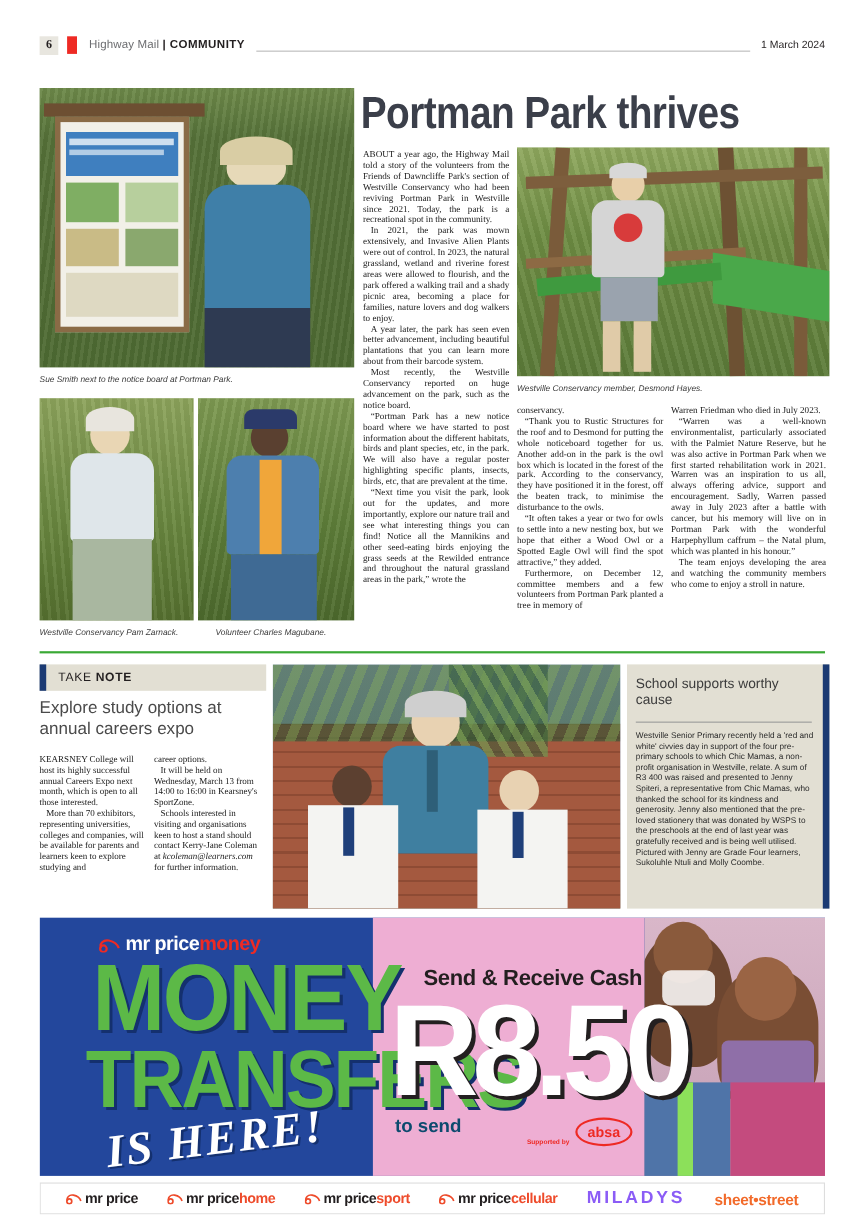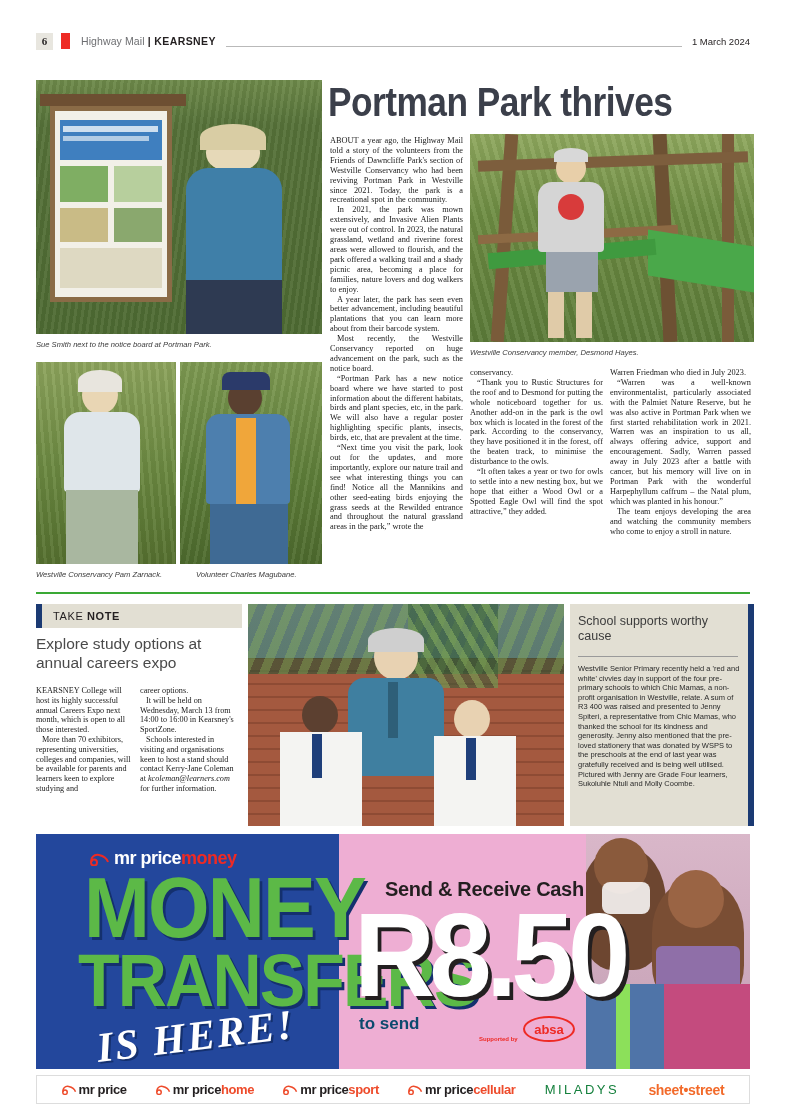--- a/index.html
+++ b/index.html
@@ -137,32 +137,32 @@
   .brands {
     position:absolute; left:0; top:241px; width:714px; height:29px;
     background:#ffffff; border:1px solid #dddddd;
     display:flex; align-items:center; justify-content:space-around;
     padding:0 10px;
   }
   .brand { display:flex; align-items:center; font-size:13px; font-weight:bold; letter-spacing:-.4px; white-space:nowrap; }
   .brand .sw { width:15px; height:11px; margin-right:2px; }
   .brand .k { color:#231f20; }
   .brand .r { color:#ee4b2b; }
-  .brand.plain { color:#15803d; font-weight:normal; letter-spacing:2.5px; font-size:13px; }
+  .brand.plain { color:#8b5cf6; font-weight:bold; letter-spacing:2.5px; font-size:16px; }
   .brand.ss { color:#f26a2a; font-weight:bold; font-size:14px; letter-spacing:-.3px; }
 </style>
 </head>
 <body>
 
 <div class="page">
 
   <div class="masthead">
     <div class="folio">6</div>
     <div class="red-tab"></div>
-    <div class="mast-title"><span>Highway Mail </span><b>| KEARSNEY</b></div>
+    <div class="mast-title"><span>Highway Mail </span><b>| COMMUNITY</b></div>
     <div class="mast-rule"></div>
     <div class="mast-date">1 March 2024</div>
   </div>
 
   <div class="headline">Portman Park thrives</div>
 
   <div class="photo" style="left:36px; top:54px; width:286px; height:254px; background:
        linear-gradient(180deg,#6e8a4a 0%,#567239 18%,#4e6b33 100%);">
     <div style="position:absolute;left:0;top:0;width:100%;height:100%;
          background:repeating-linear-gradient(98deg, rgba(255,255,255,.05) 0 3px, rgba(0,0,0,.05) 3px 7px);"></div>
@@ -239,20 +239,21 @@
     <p>A year later, the park has seen even better advancement, including beautiful plantations that you can learn more about from their barcode system.</p>
     <p>Most recently, the Westville Conservancy reported on huge advancement on the park, such as the notice board.</p>
     <p>“Portman Park has a new notice board where we have started to post information about the different habitats, birds and plant species, etc, in the park. We will also have a regular poster highlighting specific plants, insects, birds, etc, that are prevalent at the time.</p>
     <p>“Next time you visit the park, look out for the updates, and more importantly, explore our nature trail and see what interesting things you can find! Notice all the Mannikins and other seed-eating birds enjoying the grass seeds at the Rewilded entrance and throughout the natural grassland areas in the park,” wrote the</p>
   </div>
 
   <div class="col" style="left:470px; top:342px; width:133px;">
     <p class="first">conservancy.</p>
     <p>“Thank you to Rustic Structures for the roof and to Desmond for putting the whole noticeboard together for us. Another add-on in the park is the owl box which is located in the forest of the park. According to the conservancy, they have positioned it in the forest, off the beaten track, to minimise the disturbance to the owls.</p>
     <p>“It often takes a year or two for owls to settle into a new nesting box, but we hope that either a Wood Owl or a Spotted Eagle Owl will find the spot attractive,” they added.</p>
+    <p>Furthermore, on December 12, committee members and a few volunteers from Portman Park planted a tree in memory of</p>
   </div>
 
   <div class="col" style="left:610px; top:342px; width:141px;">
     <p class="first">Warren Friedman who died in July 2023.</p>
     <p>“Warren was a well-known environmentalist, particularly associated with the Palmiet Nature Reserve, but he was also active in Portman Park when we first started rehabilitation work in 2021. Warren was an inspiration to us all, always offering advice, support and encouragement. Sadly, Warren passed away in July 2023 after a battle with cancer, but his memory will live on in Portman Park with the wonderful Harpephyllum caffrum – the Natal plum, which was planted in his honour.”</p>
     <p>The team enjoys developing the area and watching the community members who come to enjoy a stroll in nature.</p>
   </div>
 
   <div class="rule-green" style="left:36px; top:566px; width:714px;"></div>
 

